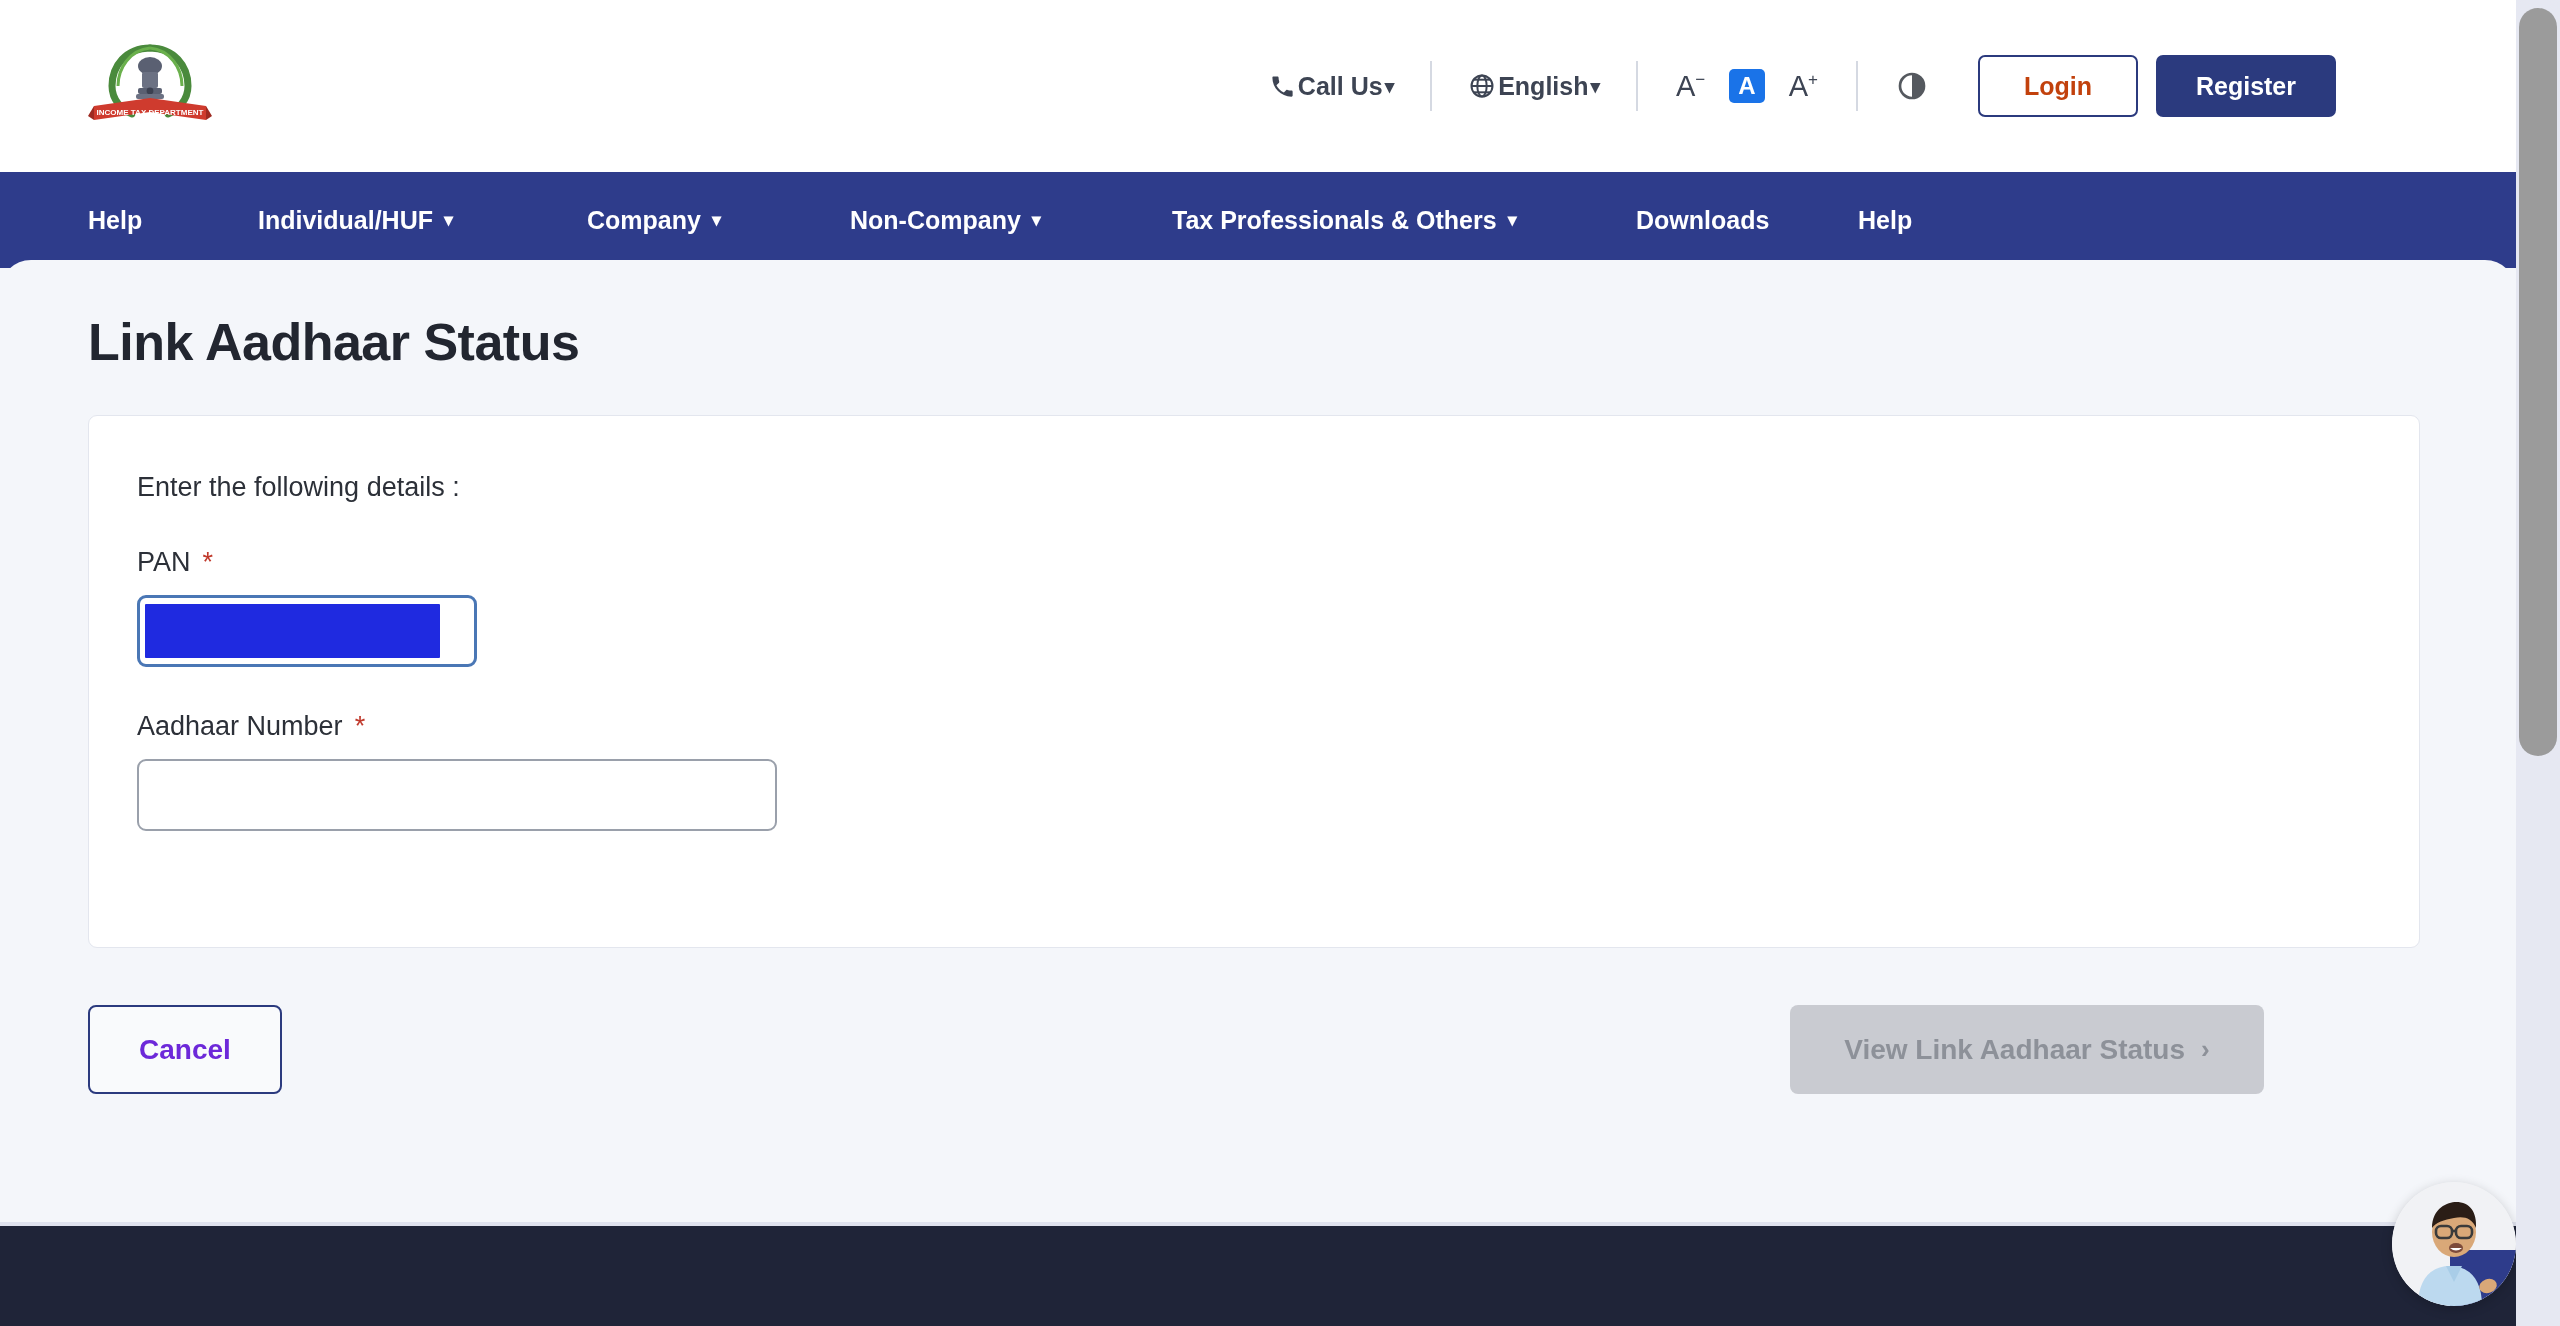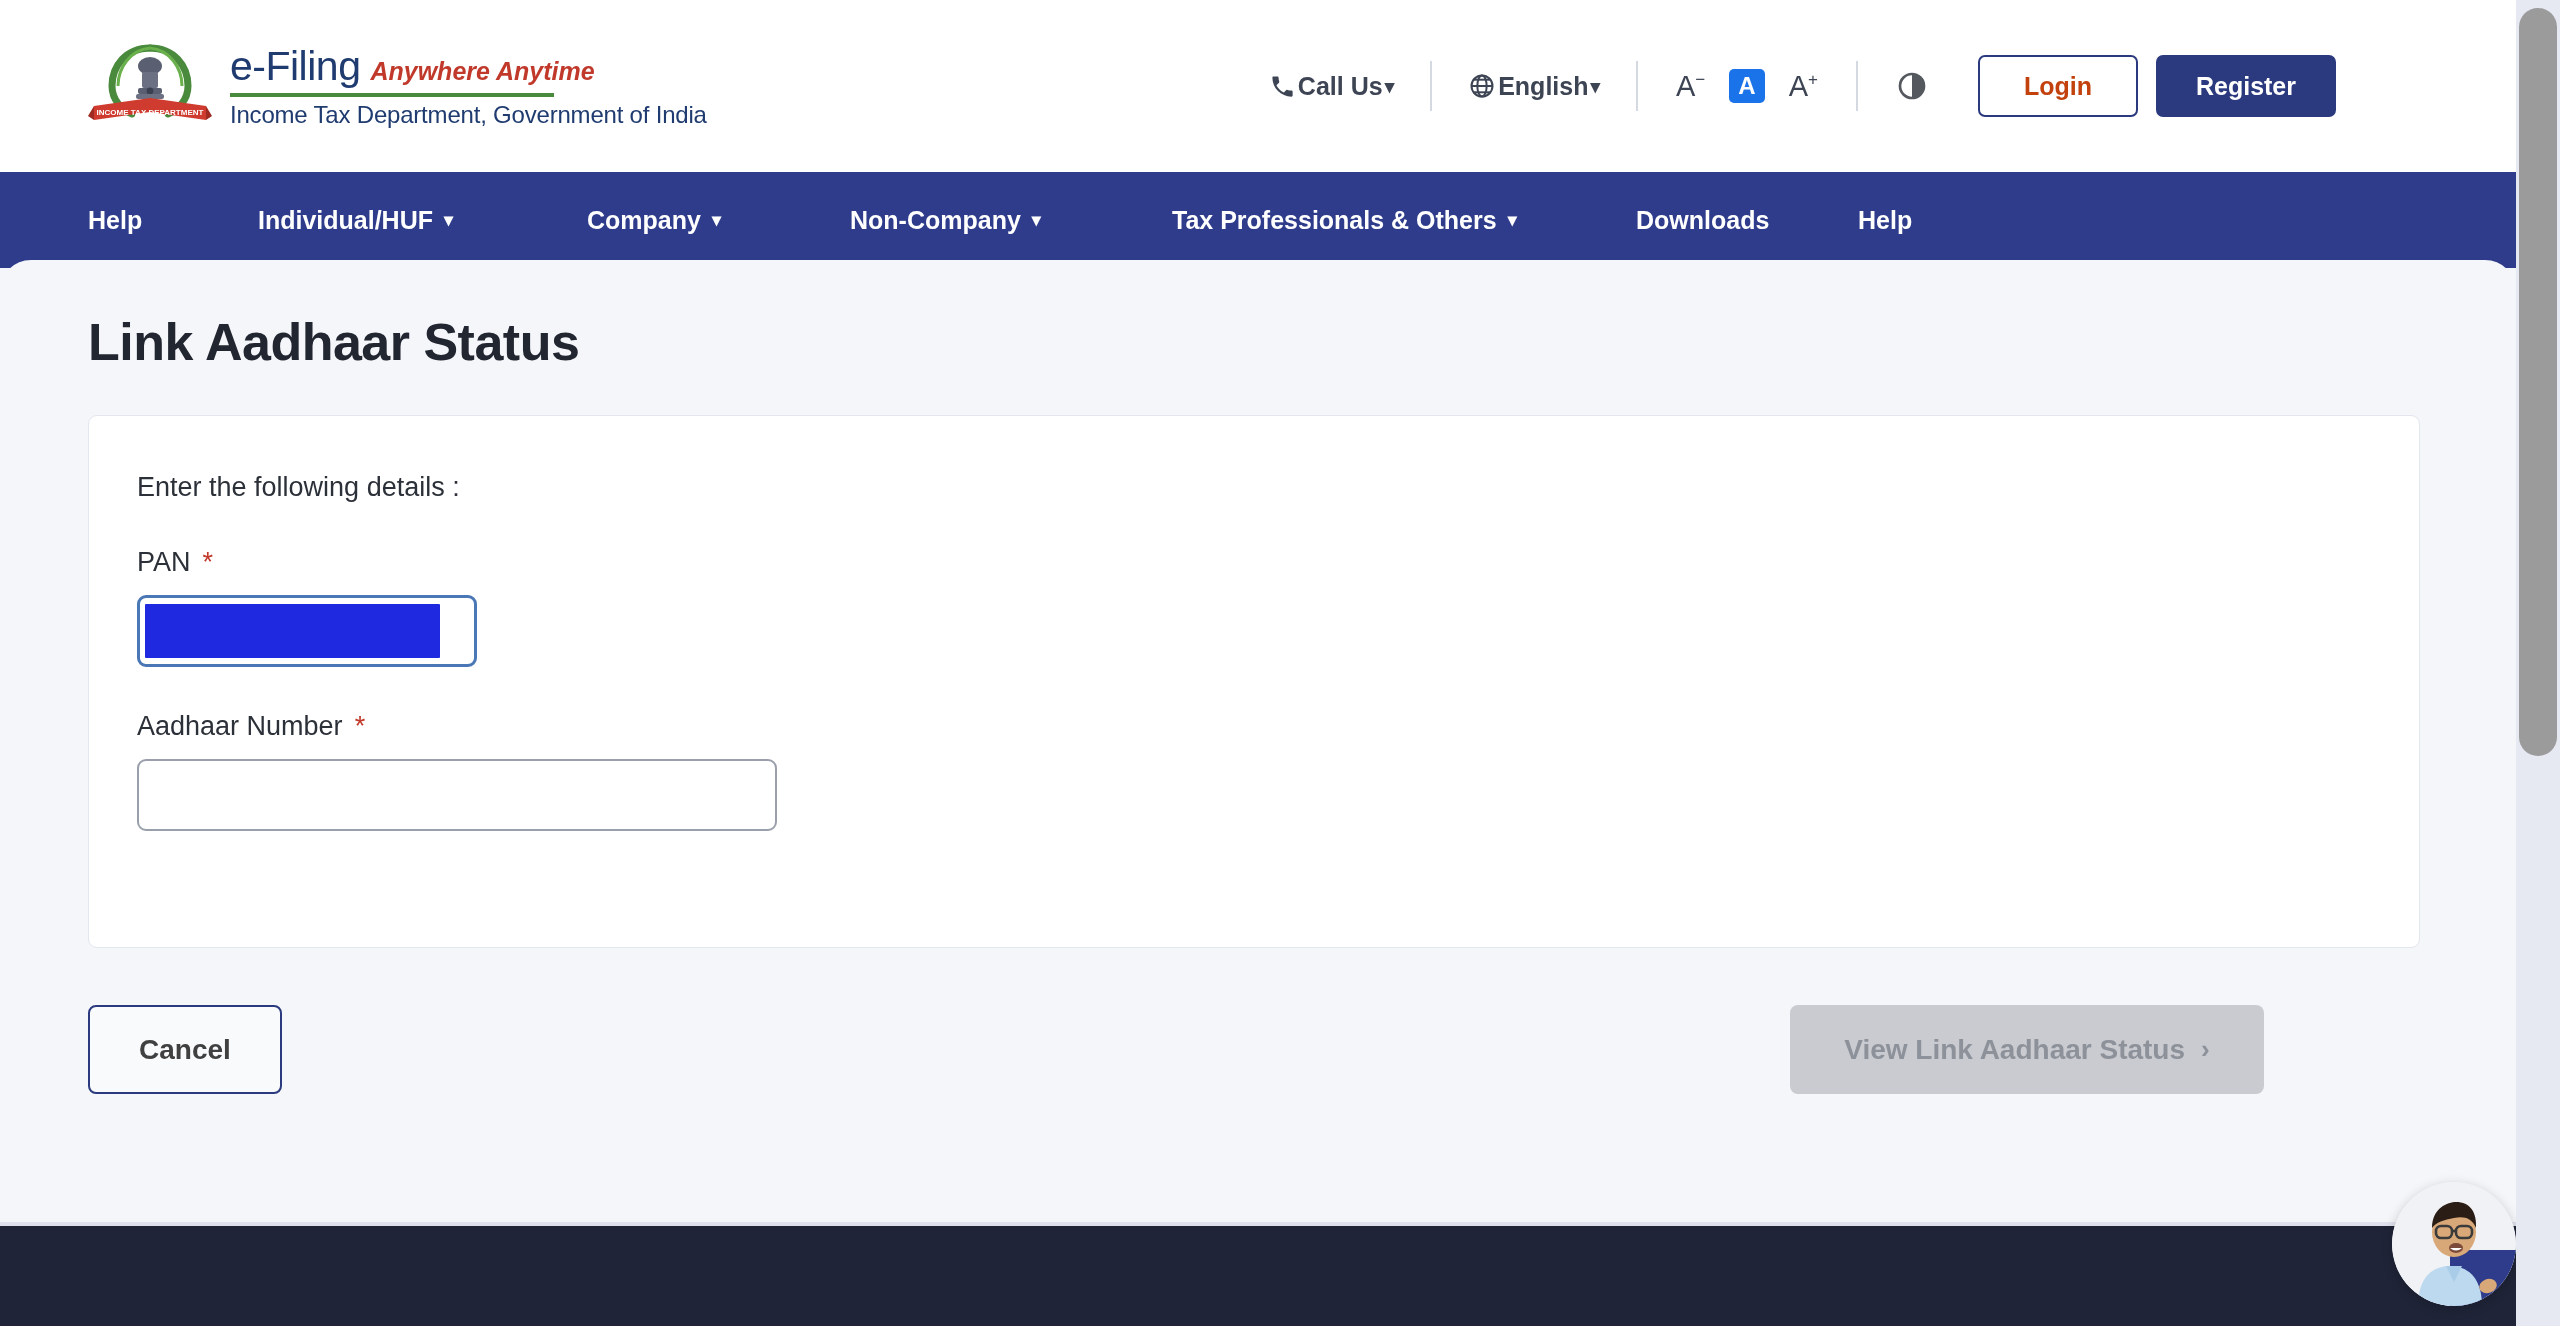--- a/index.html
+++ b/index.html
@@ -114,21 +114,21 @@
   }
   .sel-fill {
     background:#1f2ae0; height: 54px; width: 295px; margin-left: 5px;
     border-radius:1px;
   }
 
   
   .actions { position:absolute; left:88px; top: 745px; width:2176px; height:90px; }
   .btn-cancel {
     position:absolute; left:0; top:0; width:194px; height:89px;
-    border:2px solid #2b3a7e; background:#f9fafc; color:#404040;
+    border:2px solid #2b3a7e; background:#f9fafc; color:#6d28d9;
     border-radius:8px; font-size:28px; font-weight:700; cursor:pointer;
     font-family:"Liberation Sans", sans-serif;
   }
   .btn-view {
     position:absolute; right:0; top:0; width:474px; height:89px;
     border:none; background:#c9cbd1; color:#8d9199;
     border-radius:8px; font-size:28px; font-weight:700; cursor:not-allowed;
     font-family:"Liberation Sans", sans-serif;
     display:flex; align-items:center; justify-content:center; gap:16px;
   }
@@ -178,28 +178,20 @@
           <rect x="52" y="48" width="24" height="6" rx="2" fill="#5a6072"></rect>
           <circle cx="64" cy="51" r="3.4" fill="#3b4050"></circle>
           <rect x="50" y="54" width="28" height="5" rx="2" fill="#6b7183"></rect>
           <text x="64" y="68" font-size="7" fill="#2b3a7e" text-anchor="middle" font-family="'Liberation Sans',sans-serif">सत्यमेव</text>
 
           <path d="M8 66 L64 58 L120 66 L120 80 L64 72 L8 80 Z" fill="#cf3b2e"></path>
           <path d="M8 66 L2 76 L8 80 Z" fill="#9e2a21"></path>
           <path d="M120 66 L126 76 L120 80 Z" fill="#9e2a21"></path>
           <text x="64" y="75" font-size="8" fill="#ffffff" text-anchor="middle" font-weight="bold" font-family="'Liberation Sans',sans-serif">INCOME TAX DEPARTMENT</text>
         </svg>
-      </div>
-      <div class="logo-text">
-        <div class="logo-line1">
-          <span class="efiling">e-Filing</span>
-          <span class="tagline">Anywhere Anytime</span>
-        </div>
-        <div class="green-rule"></div>
-        <div class="logo-line2">Income Tax Department, Government of India</div>
       </div>
     </div>
 
     <div class="header-right">
 
       <div class="hdr-item">
         <span>
           <svg class="icon-svg" width="27" height="27" viewBox="0 0 24 24" fill="#3d4453">
             <path d="M6.6 10.8c1.4 2.8 3.8 5.1 6.6 6.6l2.2-2.2c.3-.3.7-.4 1-.2 1.1.4 2.4.6 3.6.6.6 0 1 .4 1 1V20c0 .6-.4 1-1 1C10.6 21 3 13.4 3 4c0-.6.4-1 1-1h3.5c.6 0 1 .4 1 1 0 1.3.2 2.5.6 3.6.1.4 0 .7-.2 1l-2.3 2.2z"></path>
           </svg>

